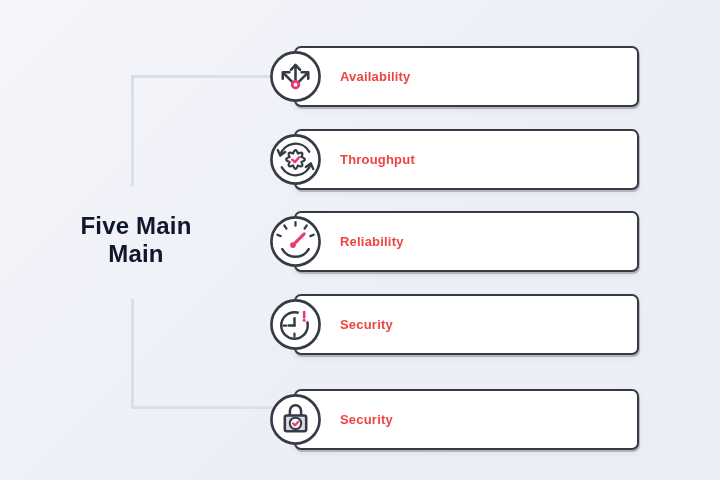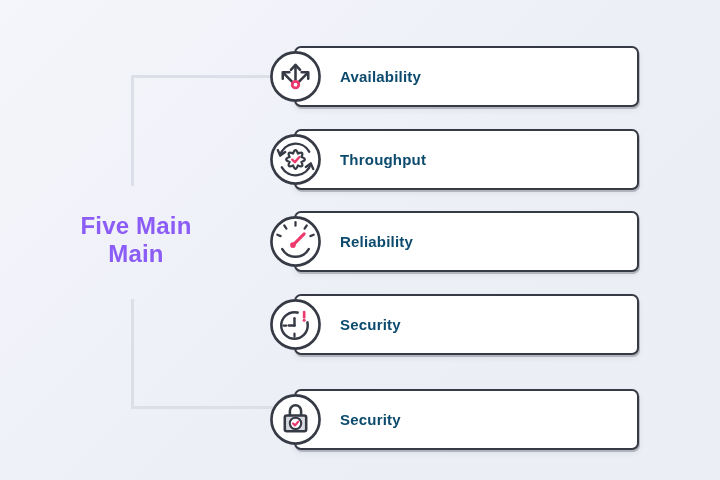--- a/index.html
+++ b/index.html
@@ -4,31 +4,31 @@
 <style>
   html,body{margin:0;padding:0}
   body{
     width:720px;height:480px;position:relative;overflow:hidden;
     background:linear-gradient(135deg,#f5f6fb 0%,#edeff7 55%,#eceef6 100%);
     font-family:"Liberation Sans",sans-serif;
   }
   .connector{position:absolute;background:#dcdee8}
   .heading{
     position:absolute;left:45px;top:212px;width:182px;text-align:center;
-    font-size:24px;font-weight:700;color:#8b5cf6;line-height:1.17;letter-spacing:.2px;
+    font-size:24px;font-weight:700;color:#0f172a;line-height:1.17;letter-spacing:.2px;
   }
   .heading .line{display:block}
   .row{position:absolute;left:269px;width:372px;height:61px}
   .kpi-box{
     position:absolute;left:25px;top:0;width:345px;height:61px;box-sizing:border-box;
     background:#ffffff;border:2px solid #363a45;border-radius:7px;
     display:flex;align-items:center;padding-left:44px;
     box-shadow:1px 2px 0 rgba(54,58,69,.28),0 3px 6px rgba(30,34,48,.07);
   }
-  .kpi-label{font-size:15px;font-weight:700;color:#0c4a6e;letter-spacing:.2px}
+  .kpi-label{font-size:13px;font-weight:700;color:#ef4444;letter-spacing:.2px}
   .kpi-icon{position:absolute;left:0;top:4px;width:53px;height:53px}
   .kpi-icon svg{display:block;width:53px;height:53px}
   .ol{stroke:#363a45;fill:none;stroke-linecap:round;stroke-linejoin:round}
   .pk{stroke:#ec3a6e;fill:none;stroke-linecap:round;stroke-linejoin:round}
 </style>
 </head>
 <body>
 
 <div class="connector" style="left:131px;top:75px;width:3px;height:111px"></div>
 <div class="connector" style="left:131px;top:75px;width:148px;height:3px"></div>

